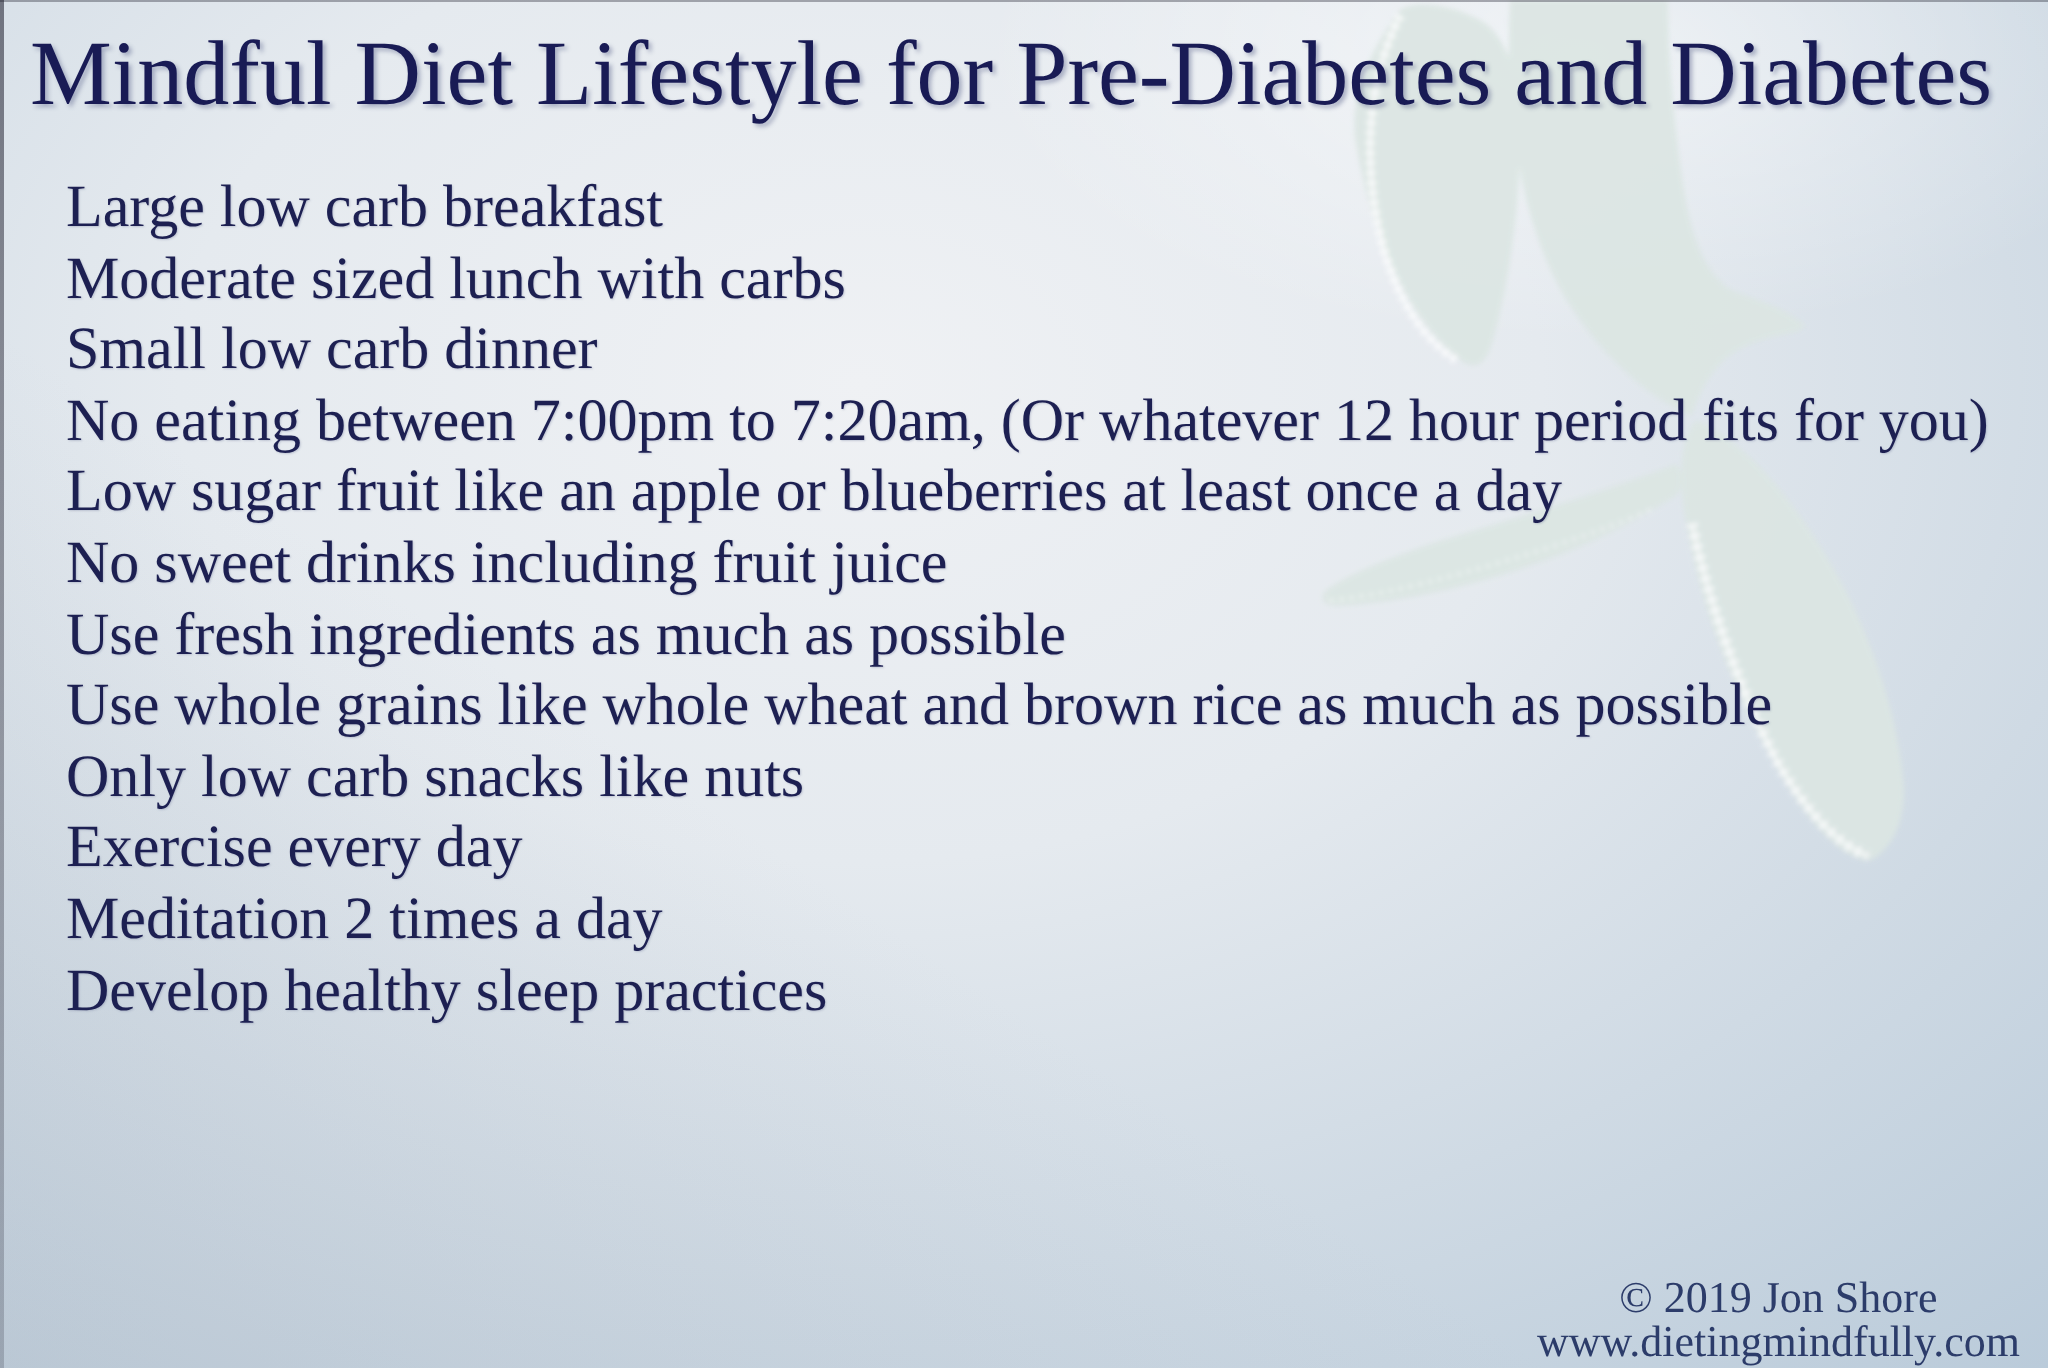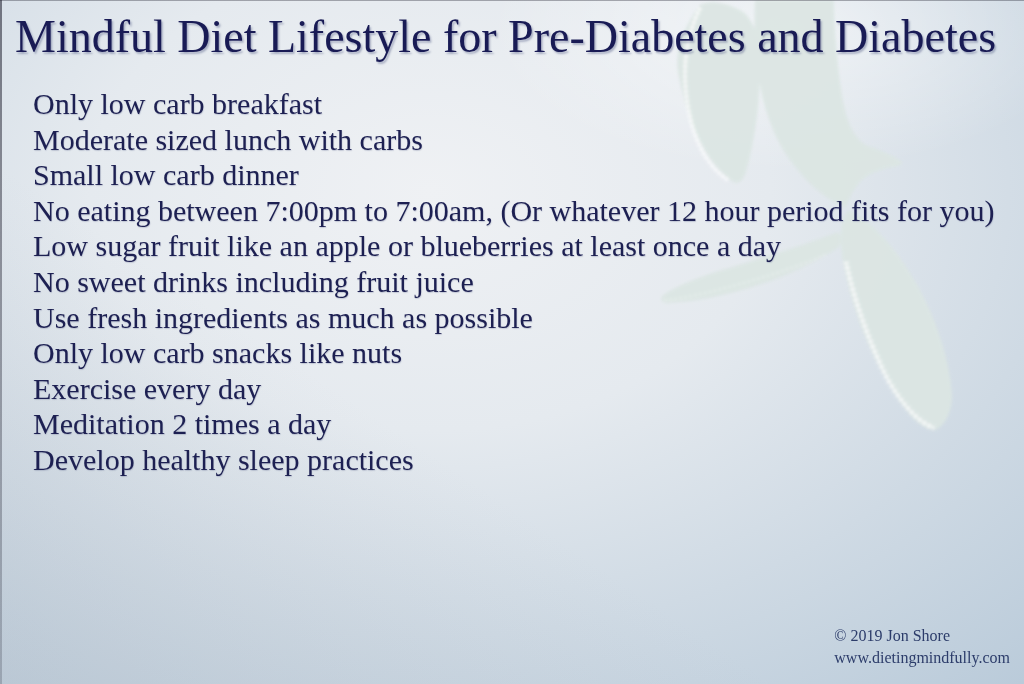--- a/index.html
+++ b/index.html
@@ -33,23 +33,23 @@
     font-family: Liberation Serif, serif;
   }
   .guidelines {
     position: absolute; left: 33px; top: 86px; margin: 0; padding: 0;
     list-style: none;
     font-size: 30px; line-height: 35.6px;
     color: #1d2052; white-space: nowrap;
     text-shadow: 0.5px 0.5px 1px rgba(120,130,160,0.35);
   }
   .footer {
-    position: absolute; right: 14px; bottom: 15px;
-    text-align: left; color: #2c3c6a;
-    font-size: 16px; line-height: 22px;
+    position: absolute; right: 14px; bottom: 2px;
+    text-align: center; color: #2c3c6a;
+    font-size: 22px; line-height: 22px;
   }
 </style>
 </head>
 <body>
 
 <div class="poster">
 
   <svg class="bird" viewBox="0 0 424 460" xmlns="http://www.w3.org/2000/svg" aria-hidden="true">
     <defs>
       <filter id="soft" x="-20%" y="-20%" width="140%" height="140%">
@@ -78,27 +78,28 @@
       </g>
     </g>
   </svg>
 
   <div class="edge-left"></div>
   <div class="edge-top"></div>
 
   <h1 class="title">Mindful Diet Lifestyle for Pre-Diabetes and Diabetes</h1>
 
   <ul class="guidelines">
-    <li>Only low carb breakfast</li>
+    <li>Large low carb breakfast</li>
     <li>Moderate sized lunch with carbs</li>
     <li>Small low carb dinner</li>
-    <li>No eating between 7:00pm to 7:00am, (Or whatever 12 hour period fits for you)</li>
+    <li>No eating between 7:00pm to 7:20am, (Or whatever 12 hour period fits for you)</li>
     <li>Low sugar fruit like an apple or blueberries at least once a day</li>
     <li>No sweet drinks including fruit juice</li>
     <li>Use fresh ingredients as much as possible</li>
+    <li>Use whole grains like whole wheat and brown rice as much as possible</li>
     <li>Only low carb snacks like nuts</li>
     <li>Exercise every day</li>
     <li>Meditation 2 times a day</li>
     <li>Develop healthy sleep practices</li>
   </ul>
 
   <div class="footer">
     <div>© 2019 Jon Shore</div>
     <div>www.dietingmindfully.com</div>
   </div>

